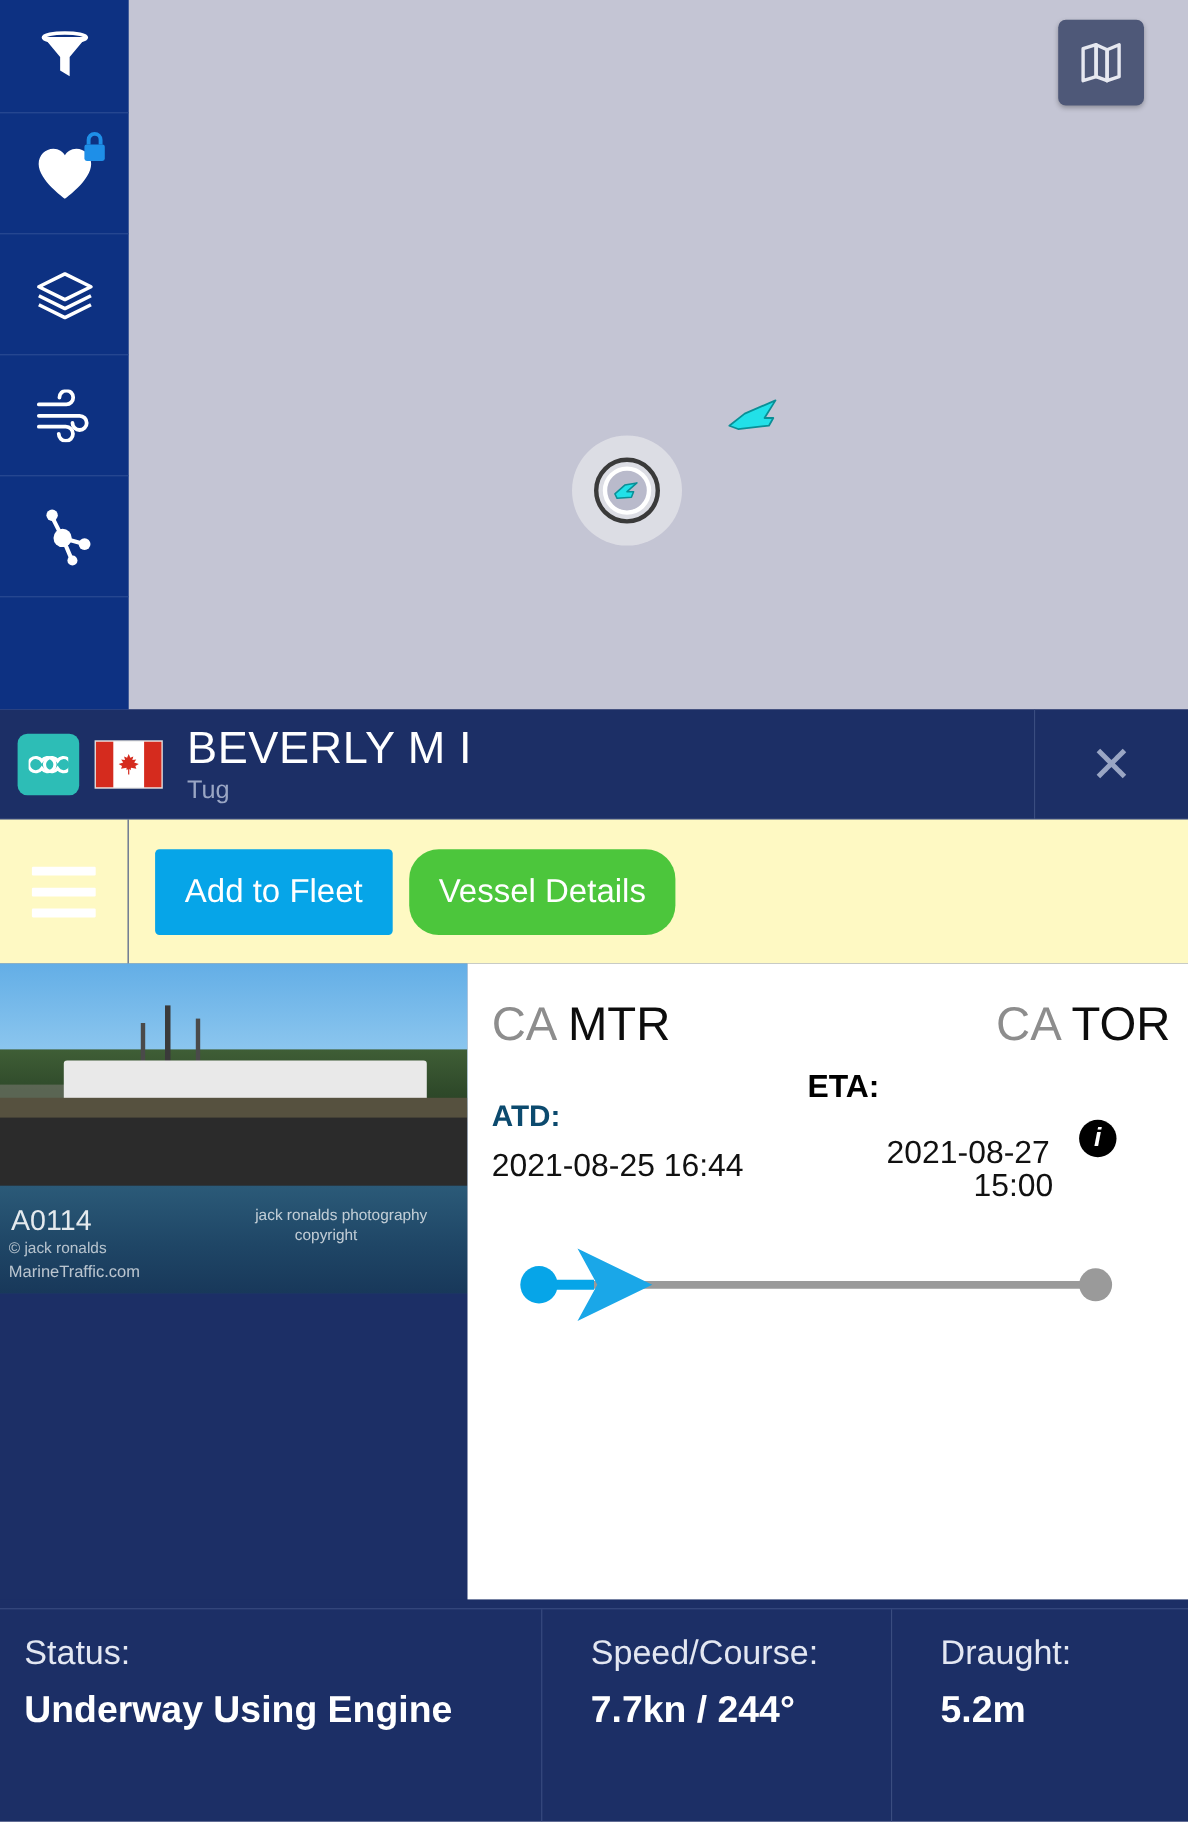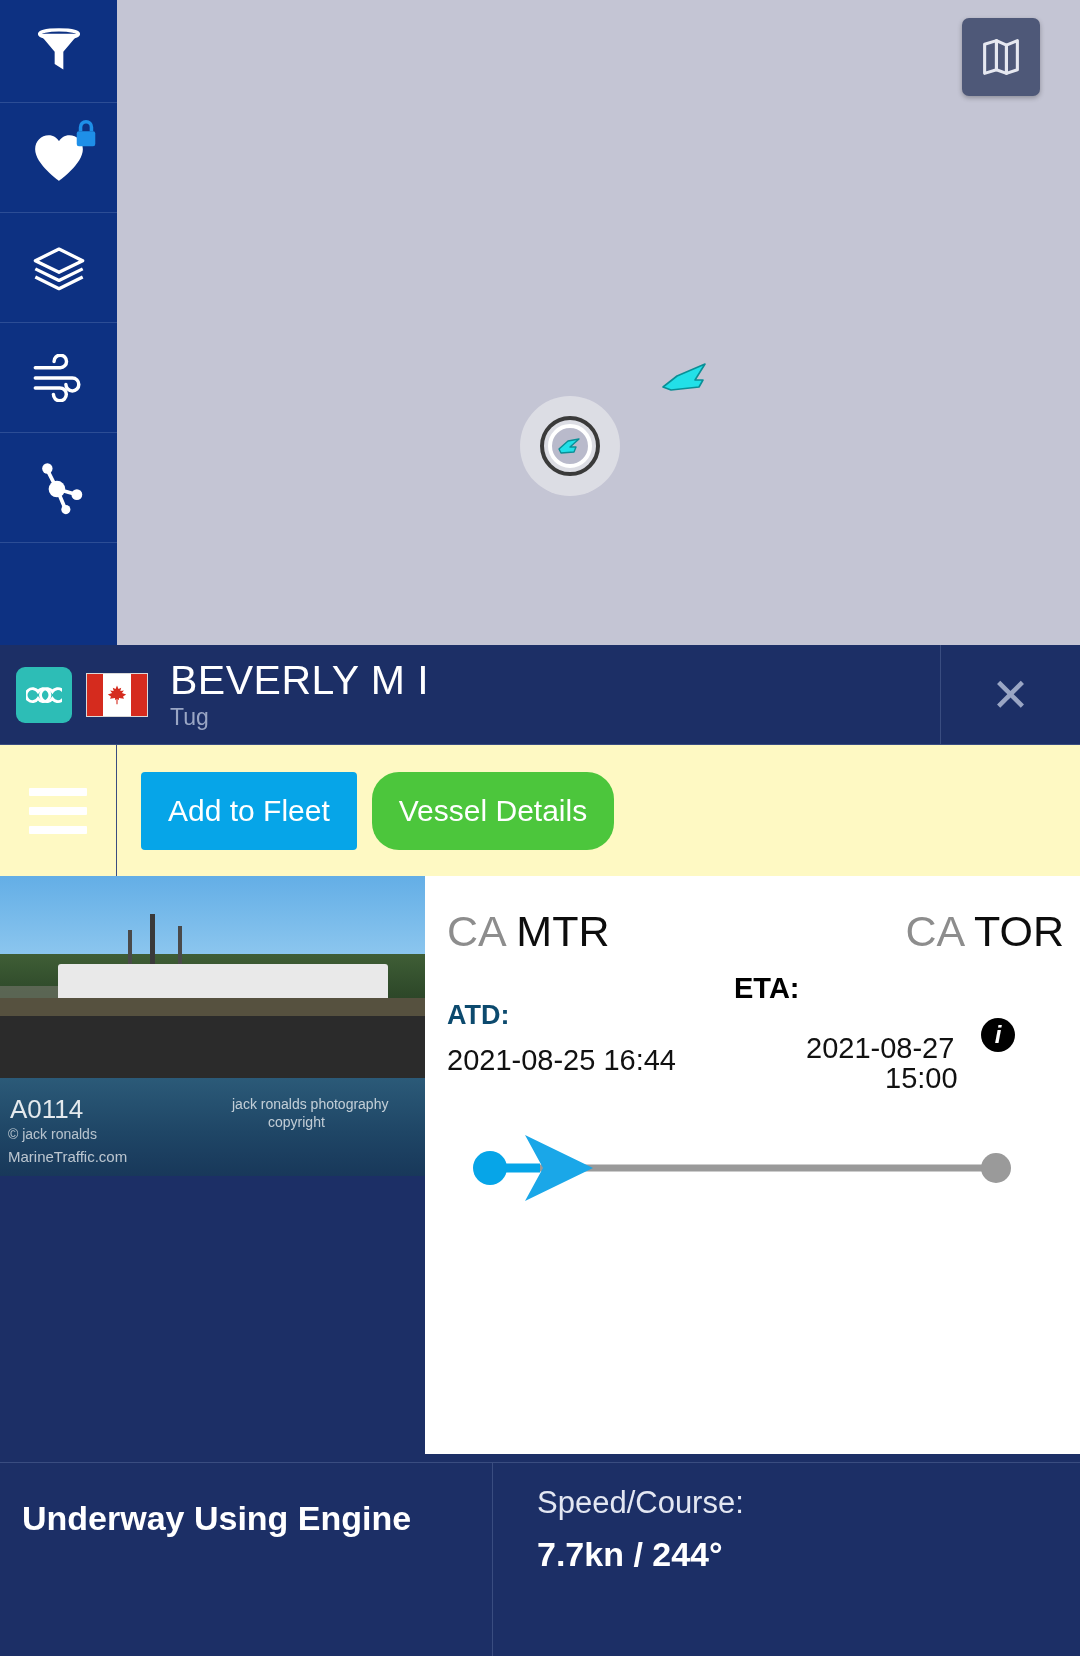--- a/index.html
+++ b/index.html
@@ -358,21 +358,26 @@
             <circle cx="528" cy="36" r="15" fill="#9a9a9a"></circle>
             <path d="M125 36 L57 3 L75 36 L57 69 Z" fill="#1aa7e8"></path>
           </svg>
         </div>
 
       </div>
     </div>
 
     <div class="statusbar">
       <div class="st-cell st-status">
+        <div class="st-lab">Status:</div>
         <div class="st-val">Underway Using Engine</div>
       </div>
       <div class="st-cell st-speed">
         <div class="st-lab">Speed/Course:</div>
         <div class="st-val">7.7kn / 244°</div>
       </div>
+      <div class="st-cell st-draught">
+        <div class="st-lab">Draught:</div>
+        <div class="st-val">5.2m</div>
+      </div>
     </div>
   </div>
 </div>
 
 </body></html>

